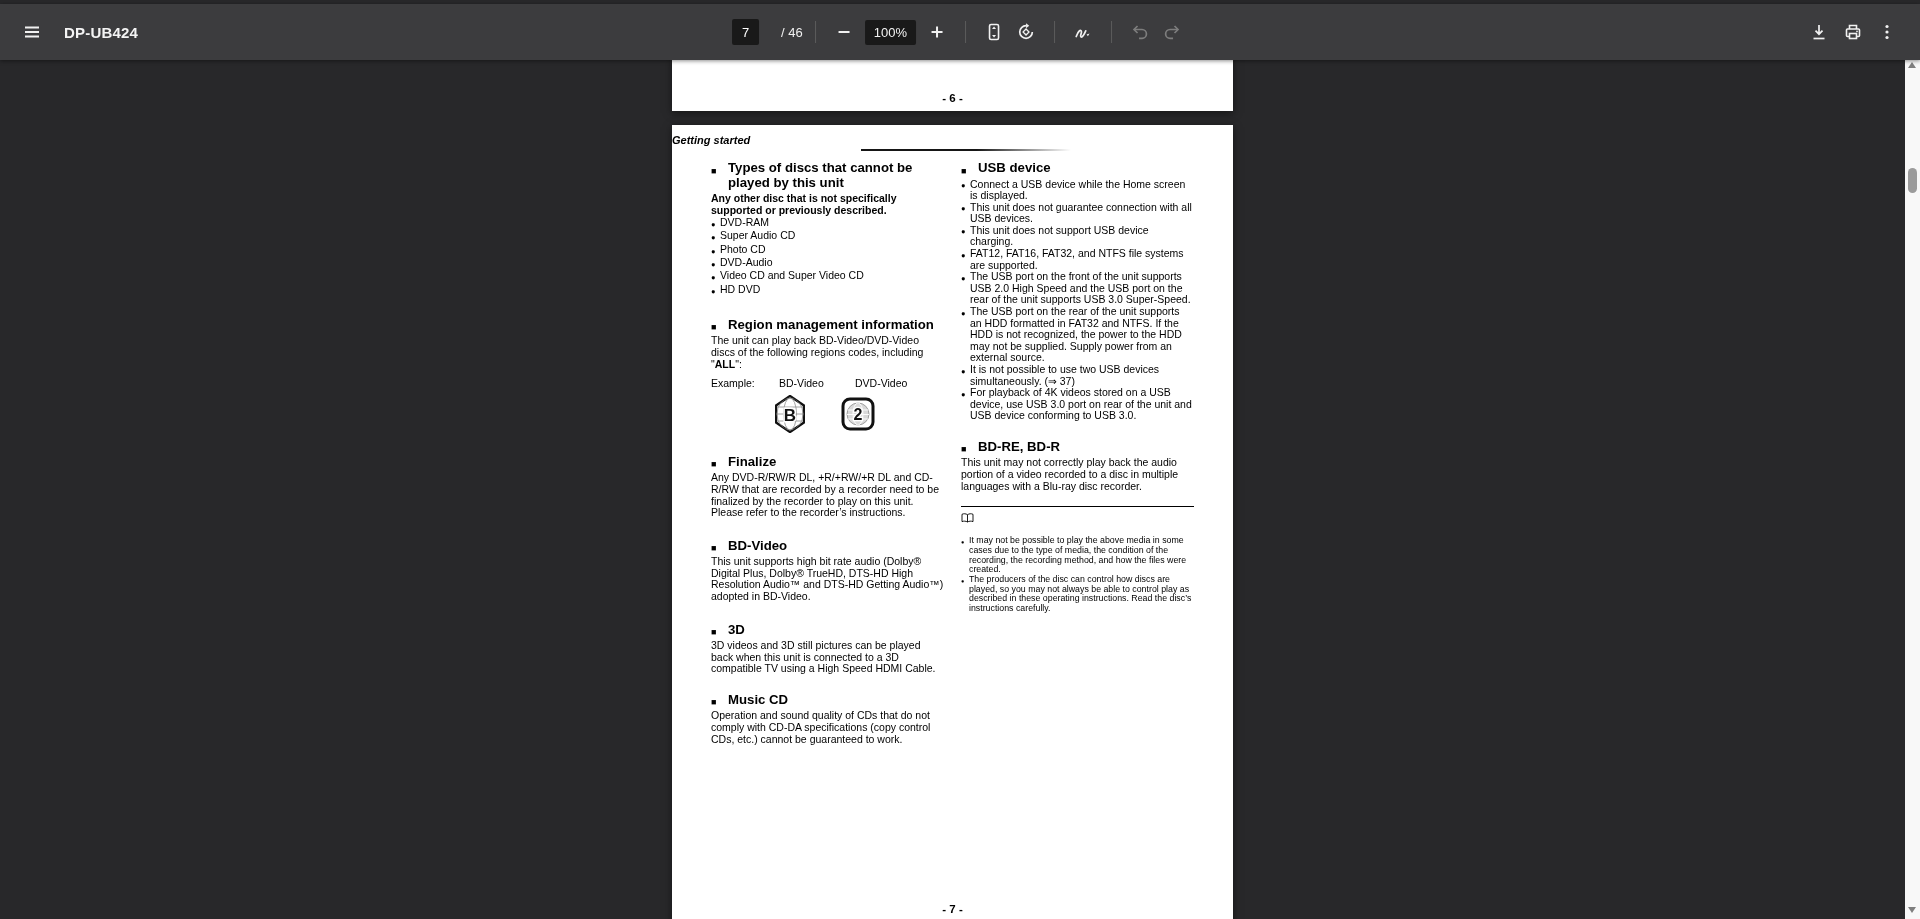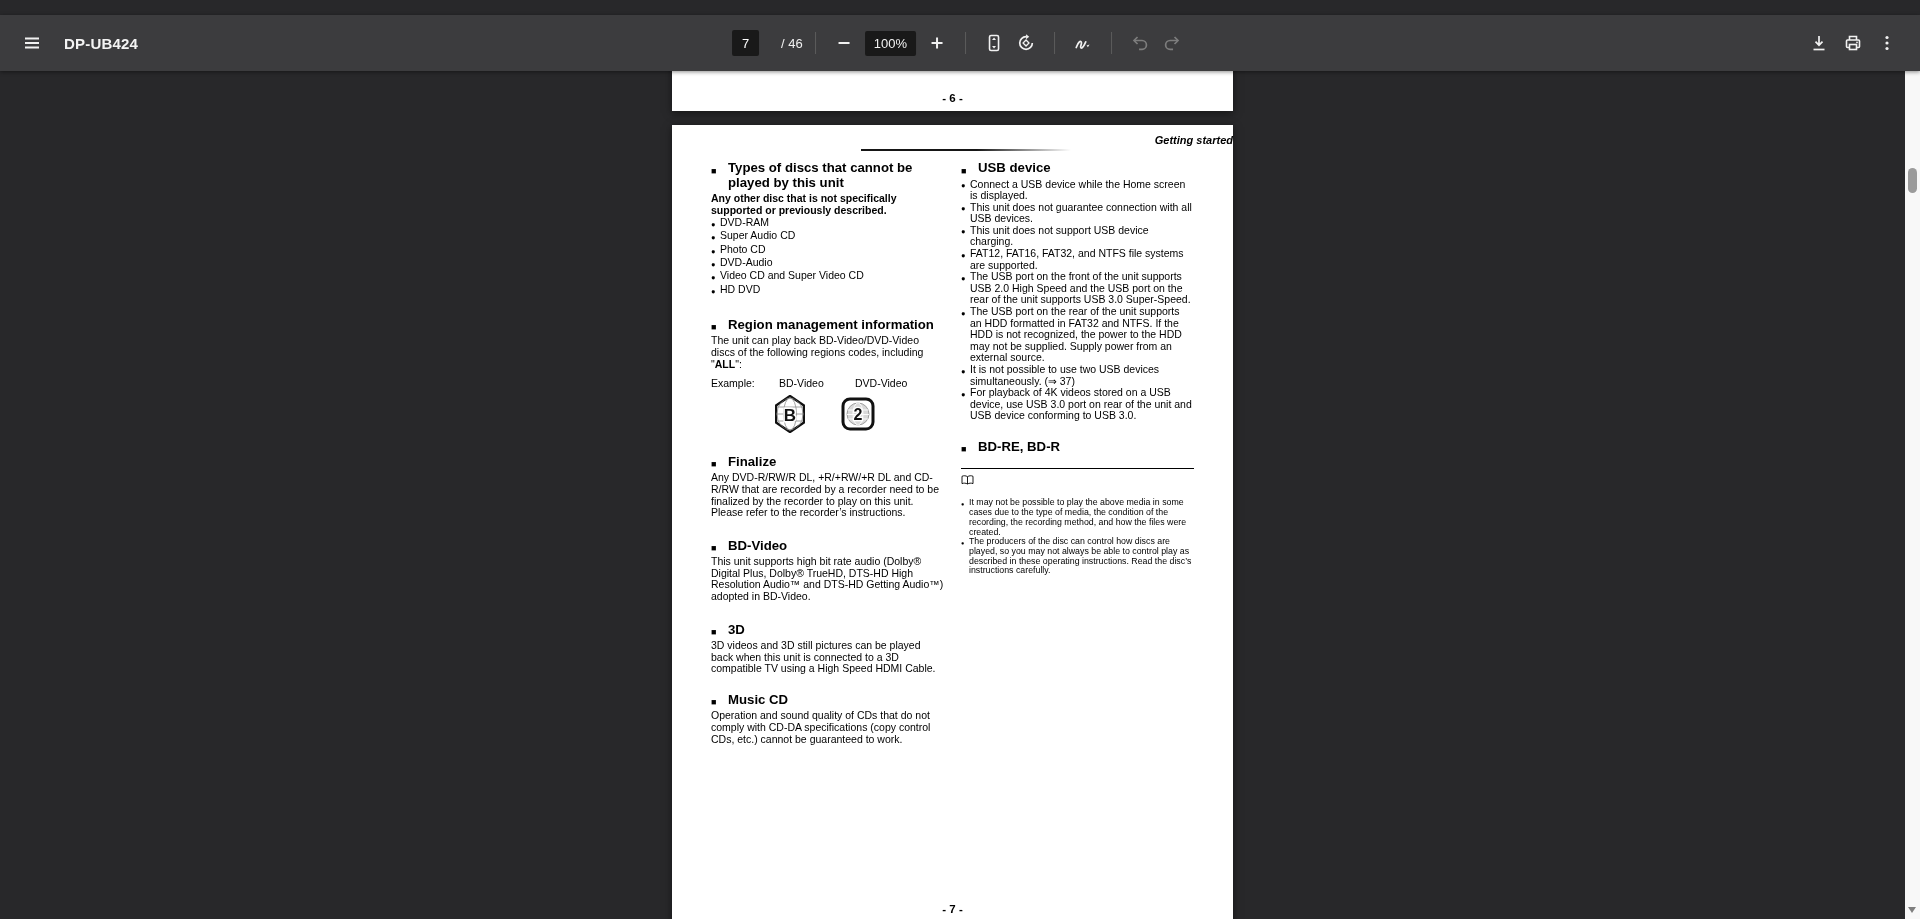--- a/index.html
+++ b/index.html
@@ -1,20 +1,20 @@
 <!DOCTYPE html>
 <html><head>
 <meta charset="utf-8">
 <style>
   * { margin:0; padding:0; box-sizing:border-box; }
   html,body { width:1920px; height:919px; overflow:hidden; background:#28282a;
               font-family:"Liberation Sans", sans-serif; }
 
   
-  .toolbar { position:absolute; top:15px; left:0; right:0; height:56px; background:#3c3c3e;
+  .toolbar { position:absolute; top:4px; left:0; right:0; height:56px; background:#3c3c3e;
              display:flex; align-items:center; color:#f1f1f1; z-index:10;
              box-shadow:0 1px 4px rgba(0,0,0,.45); }
   .tb-left { display:flex; align-items:center; padding-left:16px; }
   .doc-title { font-size:15px; font-weight:600; letter-spacing:.2px; margin-left:16px; color:#f4f4f4; }
   .tb-center { position:absolute; left:50%; transform:translateX(-50%); display:flex; align-items:center; }
   .tb-right { margin-left:auto; display:flex; align-items:center; gap:2px; padding-right:17px; }
 
   .icon-btn { width:32px; height:32px; display:flex; align-items:center; justify-content:center;
               background:none; border:none; color:#f1f1f1; border-radius:50%; cursor:pointer; flex:none; }
   .icon-btn.disabled { color:#7d7d7d; }
@@ -28,21 +28,21 @@
   
   .main-area { position:absolute; top:56px; left:0; right:0; bottom:0; }
   .viewer { position:absolute; top:0; left:0; right:15px; bottom:0; overflow:hidden; }
   .pages { width:561px; margin:0 auto; }
   .page { background:#fff; position:relative; box-shadow:0 2px 8px rgba(0,0,0,.5); color:#000; }
   .page-6 { height:55px; margin-bottom:14px; }
   .page-6 .pfooter { position:absolute; bottom:7px; width:100%; text-align:center;
                      font-weight:bold; font-size:11.5px; }
   .page-7 { height:860px; }
 
-  .gs-header { padding-top:9px; text-align:right; font-size:11px; font-weight:bold; font-style:italic; }
+  .gs-header { padding-top:9px; text-align:left; font-size:11px; font-weight:bold; font-style:italic; }
   .gs-line { position:absolute; top:24px; left:189px; width:210px; height:2px;
              background:linear-gradient(to right,#161616 55%, rgba(22,22,22,0) 100%); }
 
   .cols { position:absolute; top:36px; left:39px; display:flex; gap:17px; }
   .col { width:233px; font-size:10.5px; line-height:11.6px; }
 
   .sec-head { font-size:13.2px; line-height:14.5px; font-weight:bold; position:relative;
               padding-left:17px; margin-bottom:3px; }
   .sq { position:absolute; left:0; top:2.5px; font-size:9px; font-style:normal; }
   .intro { font-weight:bold; }
@@ -289,20 +289,21 @@
                 <li><span class="b">●</span><span>FAT12, FAT16, FAT32, and NTFS file systems are supported.</span></li>
                 <li><span class="b">●</span><span>The USB port on the front of the unit supports USB 2.0 High Speed and the USB port on the rear of the unit supports USB 3.0 Super-Speed.</span></li>
                 <li><span class="b">●</span><span>The USB port on the rear of the unit supports an HDD formatted in FAT32 and NTFS. If the HDD is not recognized, the power to the HDD may not be supplied. Supply power from an external source.</span></li>
                 <li><span class="b">●</span><span>It is not possible to use two USB devices simultaneously. (⇒ 37)</span></li>
                 <li><span class="b">●</span><span>For playback of 4K videos stored on a USB device, use USB 3.0 port on rear of the unit and USB device conforming to USB 3.0.</span></li>
               </ul>
             </div>
 
             <div class="sec mt3">
               <h3 class="sec-head"><span class="sq">■</span><span>BD-RE, BD-R</span></h3>
+              <p>This unit may not correctly play back the audio portion of a video recorded to a disc in multiple languages with a Blu-ray disc recorder.</p>
             </div>
 
             <div>
               <div class="note-hr"></div>
               <span>
                 <svg width="13" height="10" viewBox="0 0 13 10">
                   <path d="M1 1.3C2.8.4 4.8.6 6.5 1.7 8.2.6 10.2.4 12 1.3v7.3C10.2 7.9 8.2 8 6.5 9 4.8 8 2.8 7.9 1 8.6Z" fill="none" stroke="#000" stroke-width="0.9"></path>
                   <path d="M6.5 1.7V9" stroke="#000" stroke-width="0.9"></path>
                 </svg>
               </span>

